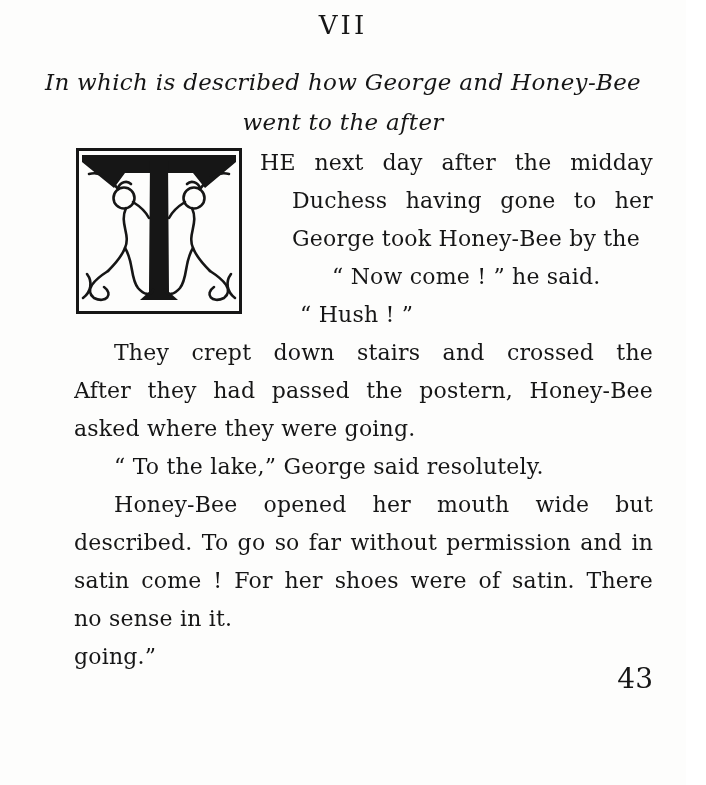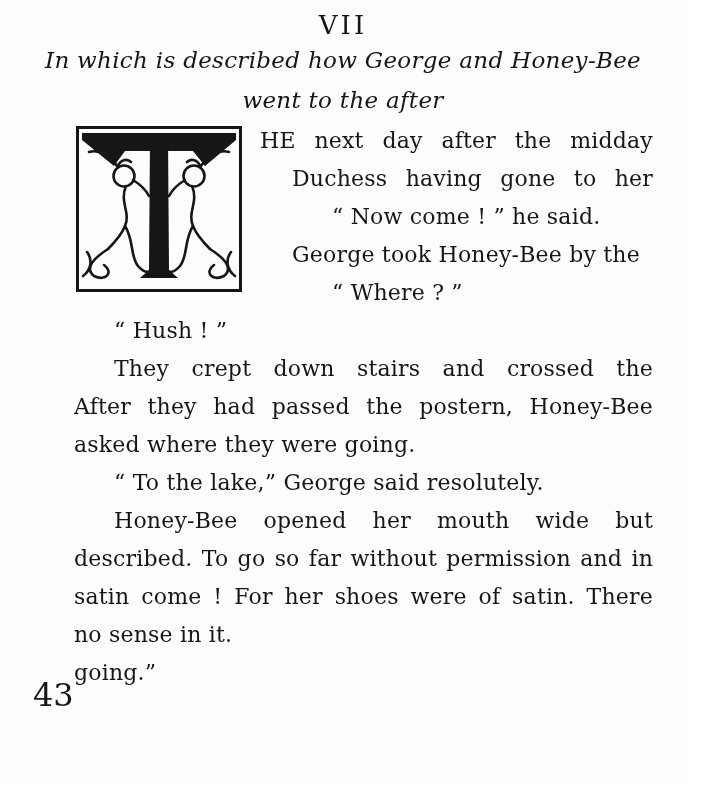--- a/index.html
+++ b/index.html
@@ -19,20 +19,21 @@
     overflow: hidden;
   }
   .chapter-number {
     text-align: center;
     font-size: 26px;
     line-height: 30px;
     letter-spacing: 3px;
     margin-top: 2px;
   }
   .subtitle {
+    margin-top: 22px;
     text-align: center;
     font-style: italic;
     font-size: 23px;
     line-height: 40px;
     letter-spacing: 0.3px;
   }
   .body-block {
     margin-top: 2px;
     font-size: 22px;
     letter-spacing: 0.2px;
@@ -53,21 +54,22 @@
     text-align: left;
   }
   .bline.j {
     text-align: justify;
     text-align-last: justify;
   }
   .bline.ind { text-indent: 40px; }
   .bline.pad { padding-left: 32px; }
   .page-number {
     margin-top: -12px;
-    font-size: 32px;
+    text-align: right;
+    font-size: 28px;
     line-height: 30px;
   }
 </style>
 </head>
 <body>
 
 <div class="page" style="--ink: #161616; --paper: #fdfdfc;">
 
   <div class="chapter-number">VII</div>
 
@@ -96,23 +98,22 @@
           <path d="M44 42 C46 36 53 34 57 38"></path>
           <path d="M9 152 C17 146 19 136 13 128"></path>
         </g>
         <use href="#putto-left" transform="translate(170 0) scale(-1 1)"></use>
       </svg>
     </div>
 
     <div id="body-lines">
         <div class="bline j">HE next day after the midday meal, the</div>
         <div class="bline j pad">Duchess having gone to her own room</div>
+        <div class="bline pad">George took Honey-Bee by the hand.</div>
         <div class="bline ind pad">“ Now come ! ” he said.</div>
-        <div class="bline pad">George took Honey-Bee by the hand.</div>
-        <div class="bline ind pad">“ Where ? ”</div>
         <div class="bline ind">“ Hush ! ”</div>
         <div class="bline j ind">They crept down stairs and crossed the courtyard.</div>
         <div class="bline j">After they had passed the postern, Honey-Bee again</div>
         <div class="bline">asked where they were going.</div>
         <div class="bline ind">“ To the lake,” George said resolutely.</div>
         <div class="bline j ind">Honey-Bee opened her mouth wide but remained</div>
         <div class="bline j">described. To go so far without permission and in</div>
         <div class="bline j">satin come ! For her shoes were of satin. There was</div>
         <div class="bline">no sense in it.</div>
         <div class="bline">going.”</div>

